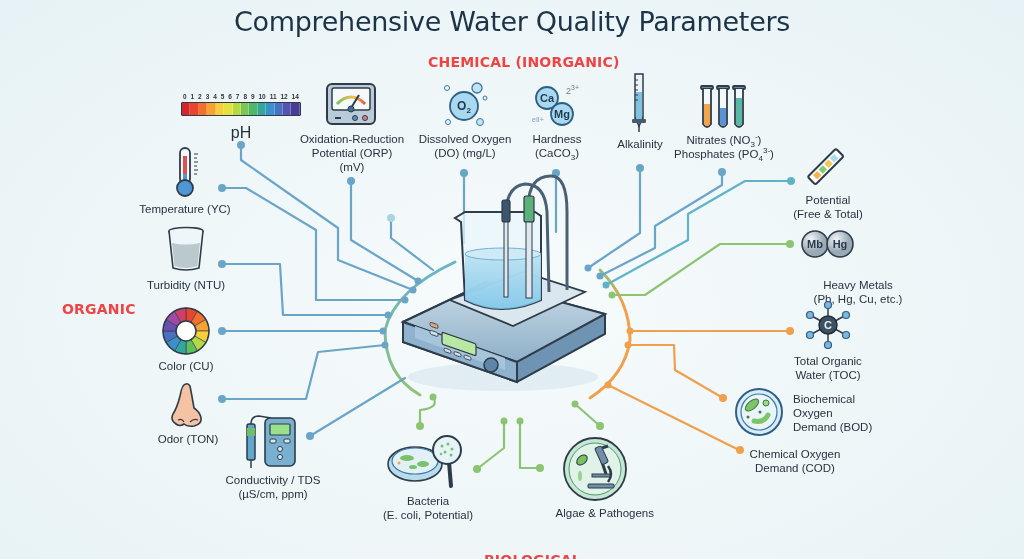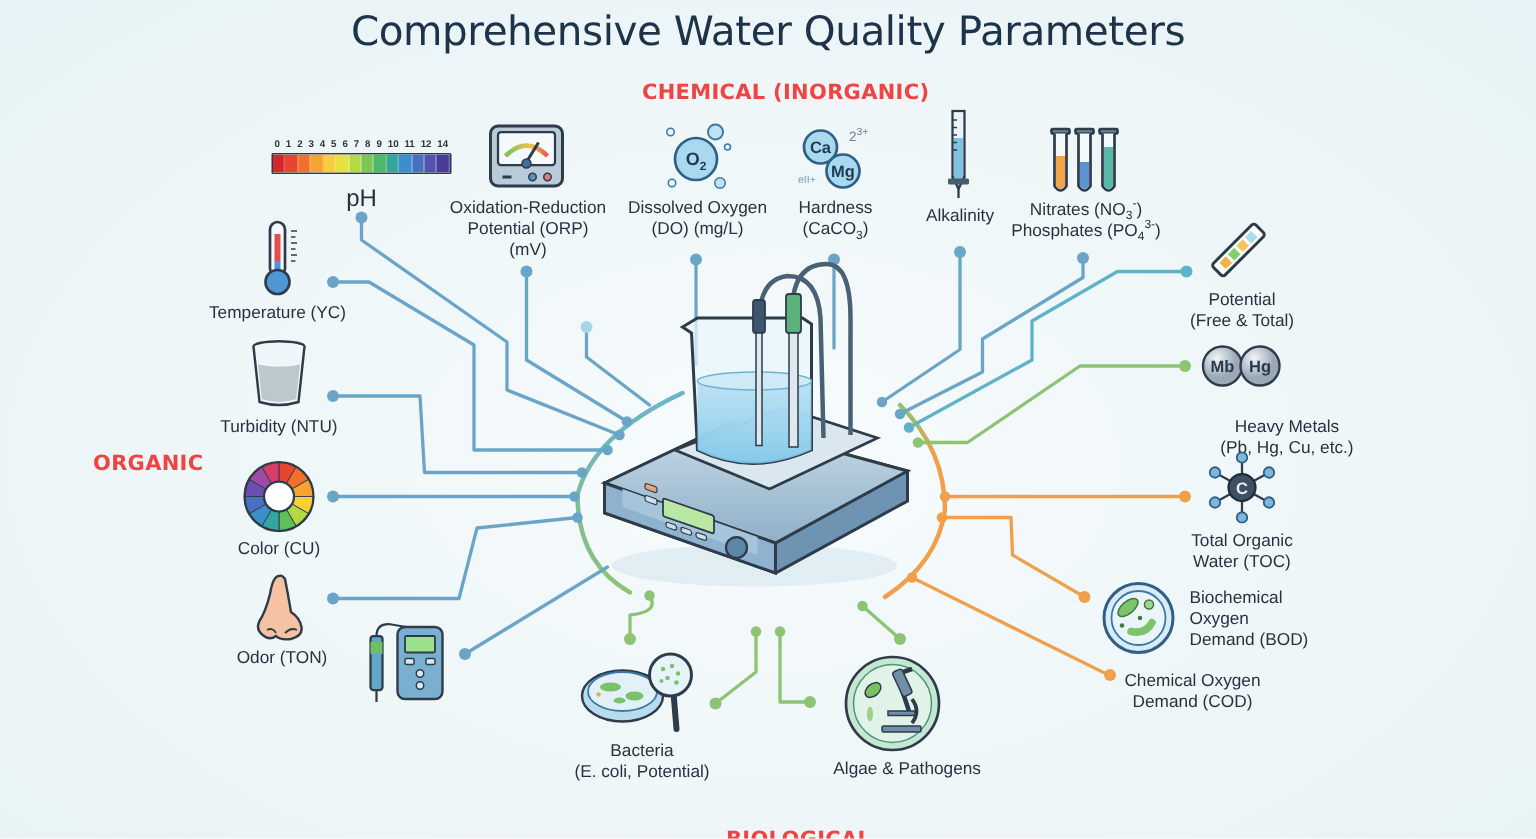--- a/index.html
+++ b/index.html
@@ -394,20 +394,24 @@
     <rect x="4" y="10" width="8" height="36" rx="2" fill="#5fa8c9" stroke="#2e3b49" stroke-width="1.5"></rect>
     <rect x="4" y="14" width="8" height="8" fill="#6fbe6a"></rect>
     <line x1="8" y1="46" x2="8" y2="54" stroke="#2e3b49" stroke-width="1.5"></line>
     <rect x="22" y="4" width="30" height="48" rx="5" fill="#7ab0cf" stroke="#2e3b49" stroke-width="1.6"></rect>
     <rect x="27" y="10" width="20" height="11" rx="1" fill="#9be08a" stroke="#2e3b49" stroke-width="1.2"></rect>
     <rect x="27" y="25" width="6" height="4" rx="1" fill="#dbe9f1" stroke="#2e3b49"></rect>
     <rect x="41" y="25" width="6" height="4" rx="1" fill="#dbe9f1" stroke="#2e3b49"></rect>
     <circle cx="37" cy="35" r="2.5" fill="#dbe9f1" stroke="#2e3b49"></circle>
     <circle cx="37" cy="43" r="2.5" fill="#dbe9f1" stroke="#2e3b49"></circle>
   </svg>
+  <div class="lbl" style="left:218px; top:473px; width:110px;">
+    <div>Conductivity / TDS</div>
+    <div>(µS/cm, ppm)</div>
+  </div>
 
   <svg class="icon" style="left:385px; top:432px;" width="84" height="60" viewBox="0 0 84 60">
     <ellipse cx="30" cy="32" rx="27" ry="17" fill="#b8dcec" stroke="#2e3b49" stroke-width="1.6"></ellipse>
     <ellipse cx="30" cy="29" rx="23" ry="13" fill="#e2f1f7" stroke="#3a79a6" stroke-width="1.2"></ellipse>
     <ellipse cx="22" cy="26" rx="7" ry="3" fill="#79c26a"></ellipse>
     <ellipse cx="38" cy="32" rx="6" ry="3" fill="#79c26a"></ellipse>
     <ellipse cx="28" cy="35" rx="4" ry="2" fill="#79c26a"></ellipse>
     <circle cx="14" cy="31" r="1.5" fill="#f2a44a"></circle>
     <line x1="64" y1="30" x2="66" y2="54" stroke="#2e3b49" stroke-width="4" stroke-linecap="round"></line>
     <circle cx="62" cy="18" r="14" fill="#e6f4f9" stroke="#2e3b49" stroke-width="2"></circle>

